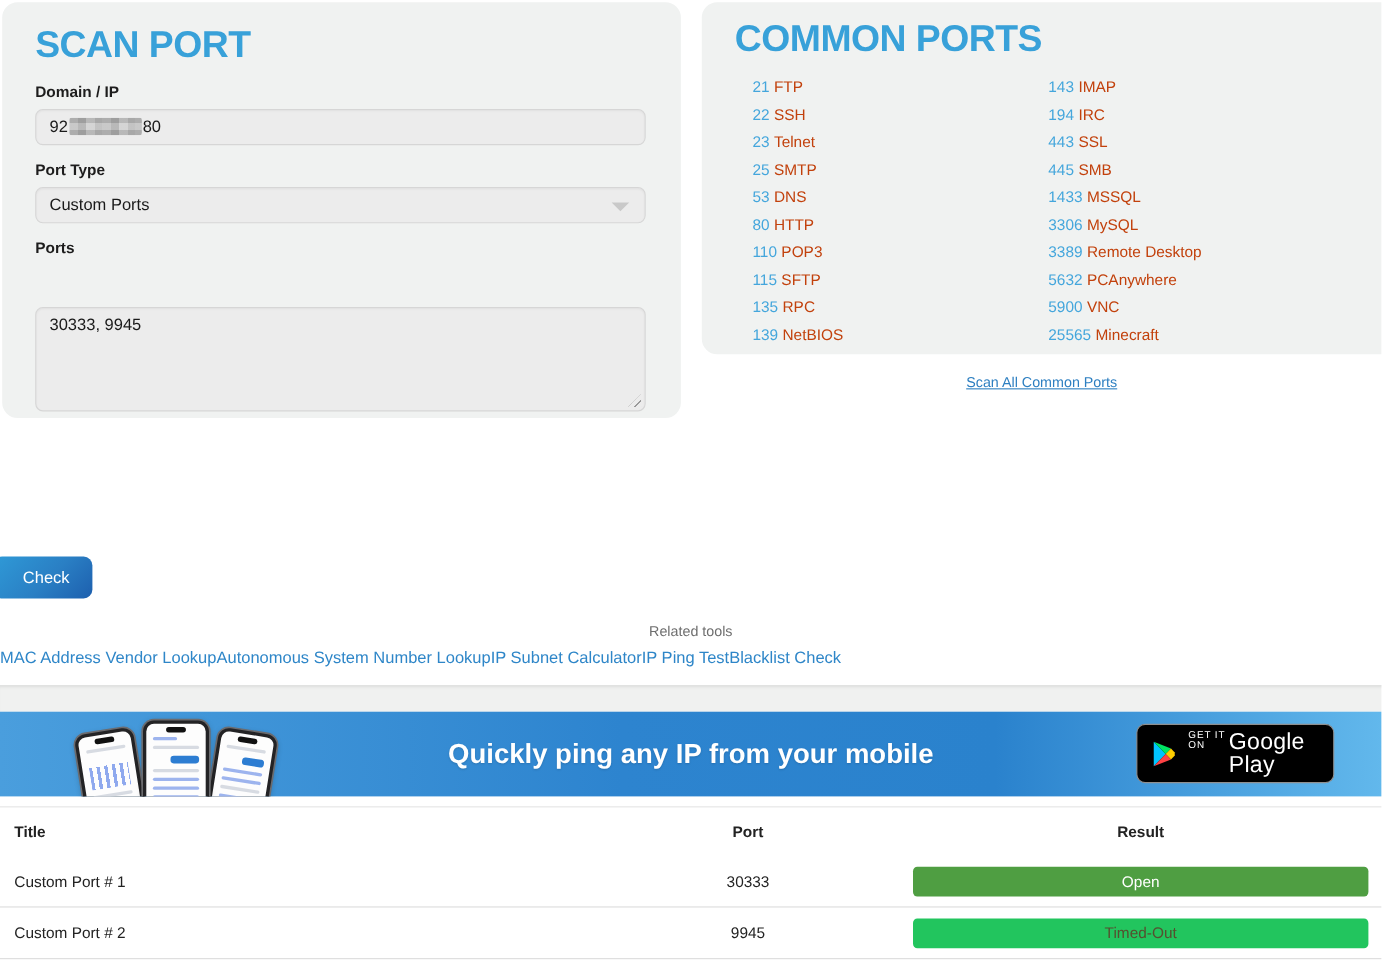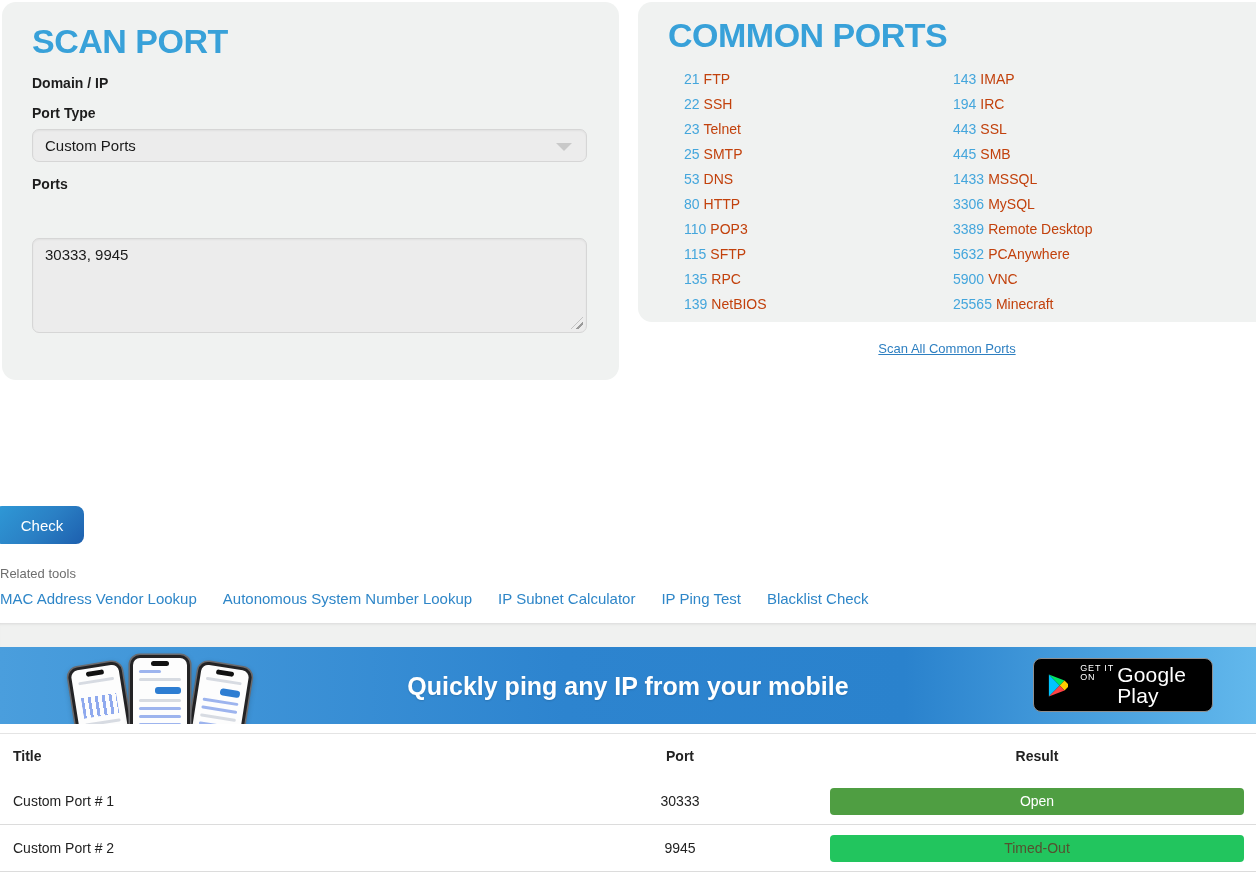--- a/index.html
+++ b/index.html
@@ -35,22 +35,22 @@
   .port-item { font-size: 14px; cursor: pointer; }
   .port-num { color: #44a6dc; }
   .port-name { color: #c2410c; margin-left: 4px; }
   .scan-all-wrap { text-align: center; margin-top: 17px; }
   .scan-all { font-size: 13px; font-weight: 400; color: #2d7fc1; text-decoration: underline; cursor: pointer; }
 
   
   .check-btn { display: block; margin: 126px 0 0 -6px; width: 90px; height: 38px; border: none;
     border-radius: 8px; background: linear-gradient(135deg, #2f9ad7 0%, #2a7fc4 55%, #1d5fae 100%);
     color: #fff; font-size: 15px; font-family: inherit; cursor: pointer; padding-left: 6px; }
-  .related-label { margin-top: 22px; font-size: 13px; color: #6e6e6e; }
-  .related-links { display: flex; gap: 26px; margin-top: 9px; }
+  .related-label { margin-top: 22px; font-size: 13px; color: #6e6e6e; text-align: center; }
+  .related-links { display: flex; margin-top: 9px; }
   .related-links a { font-size: 15px; color: #2e86c8; text-decoration: none; cursor: pointer; }
 
   
   .gray-band { margin-top: 16px; height: 24px; background: #f0f1f0;
                box-shadow: inset 0 3px 3px -2px rgba(0,0,0,0.10); }
   .banner { position: relative; height: 77px; overflow: hidden;
     background: linear-gradient(90deg, #4a9edd 0%, #2d84cf 45%, #2a82cd 72%, #62b8ec 100%); }
   .banner-title { position: absolute; left: 50%; top: 50%; transform: translate(-50%, -50%);
     color: #fff; font-size: 25px; font-weight: 700; white-space: nowrap;
     text-shadow: 0 1px 2px rgba(0,0,0,0.15); }
@@ -92,20 +92,21 @@
 </style>
 </head>
 <body>
 
 <div class="top-row">
 
   <div class="panel panel-left">
     <div class="panel-title">SCAN PORT</div>
 
     <div class="field-label">Domain / IP</div>
+    <div class="ctl text-input"><span>92</span><span class="masked-blur"></span><span>80</span></div>
 
     <div class="field-label">Port Type</div>
     <div class="ctl select">
       <span>Custom Ports</span>
       <span class="caret"></span>
     </div>
 
     <div class="field-label">Ports</div>
     <div class="ctl textarea">
       <span>30333, 9945</span>

